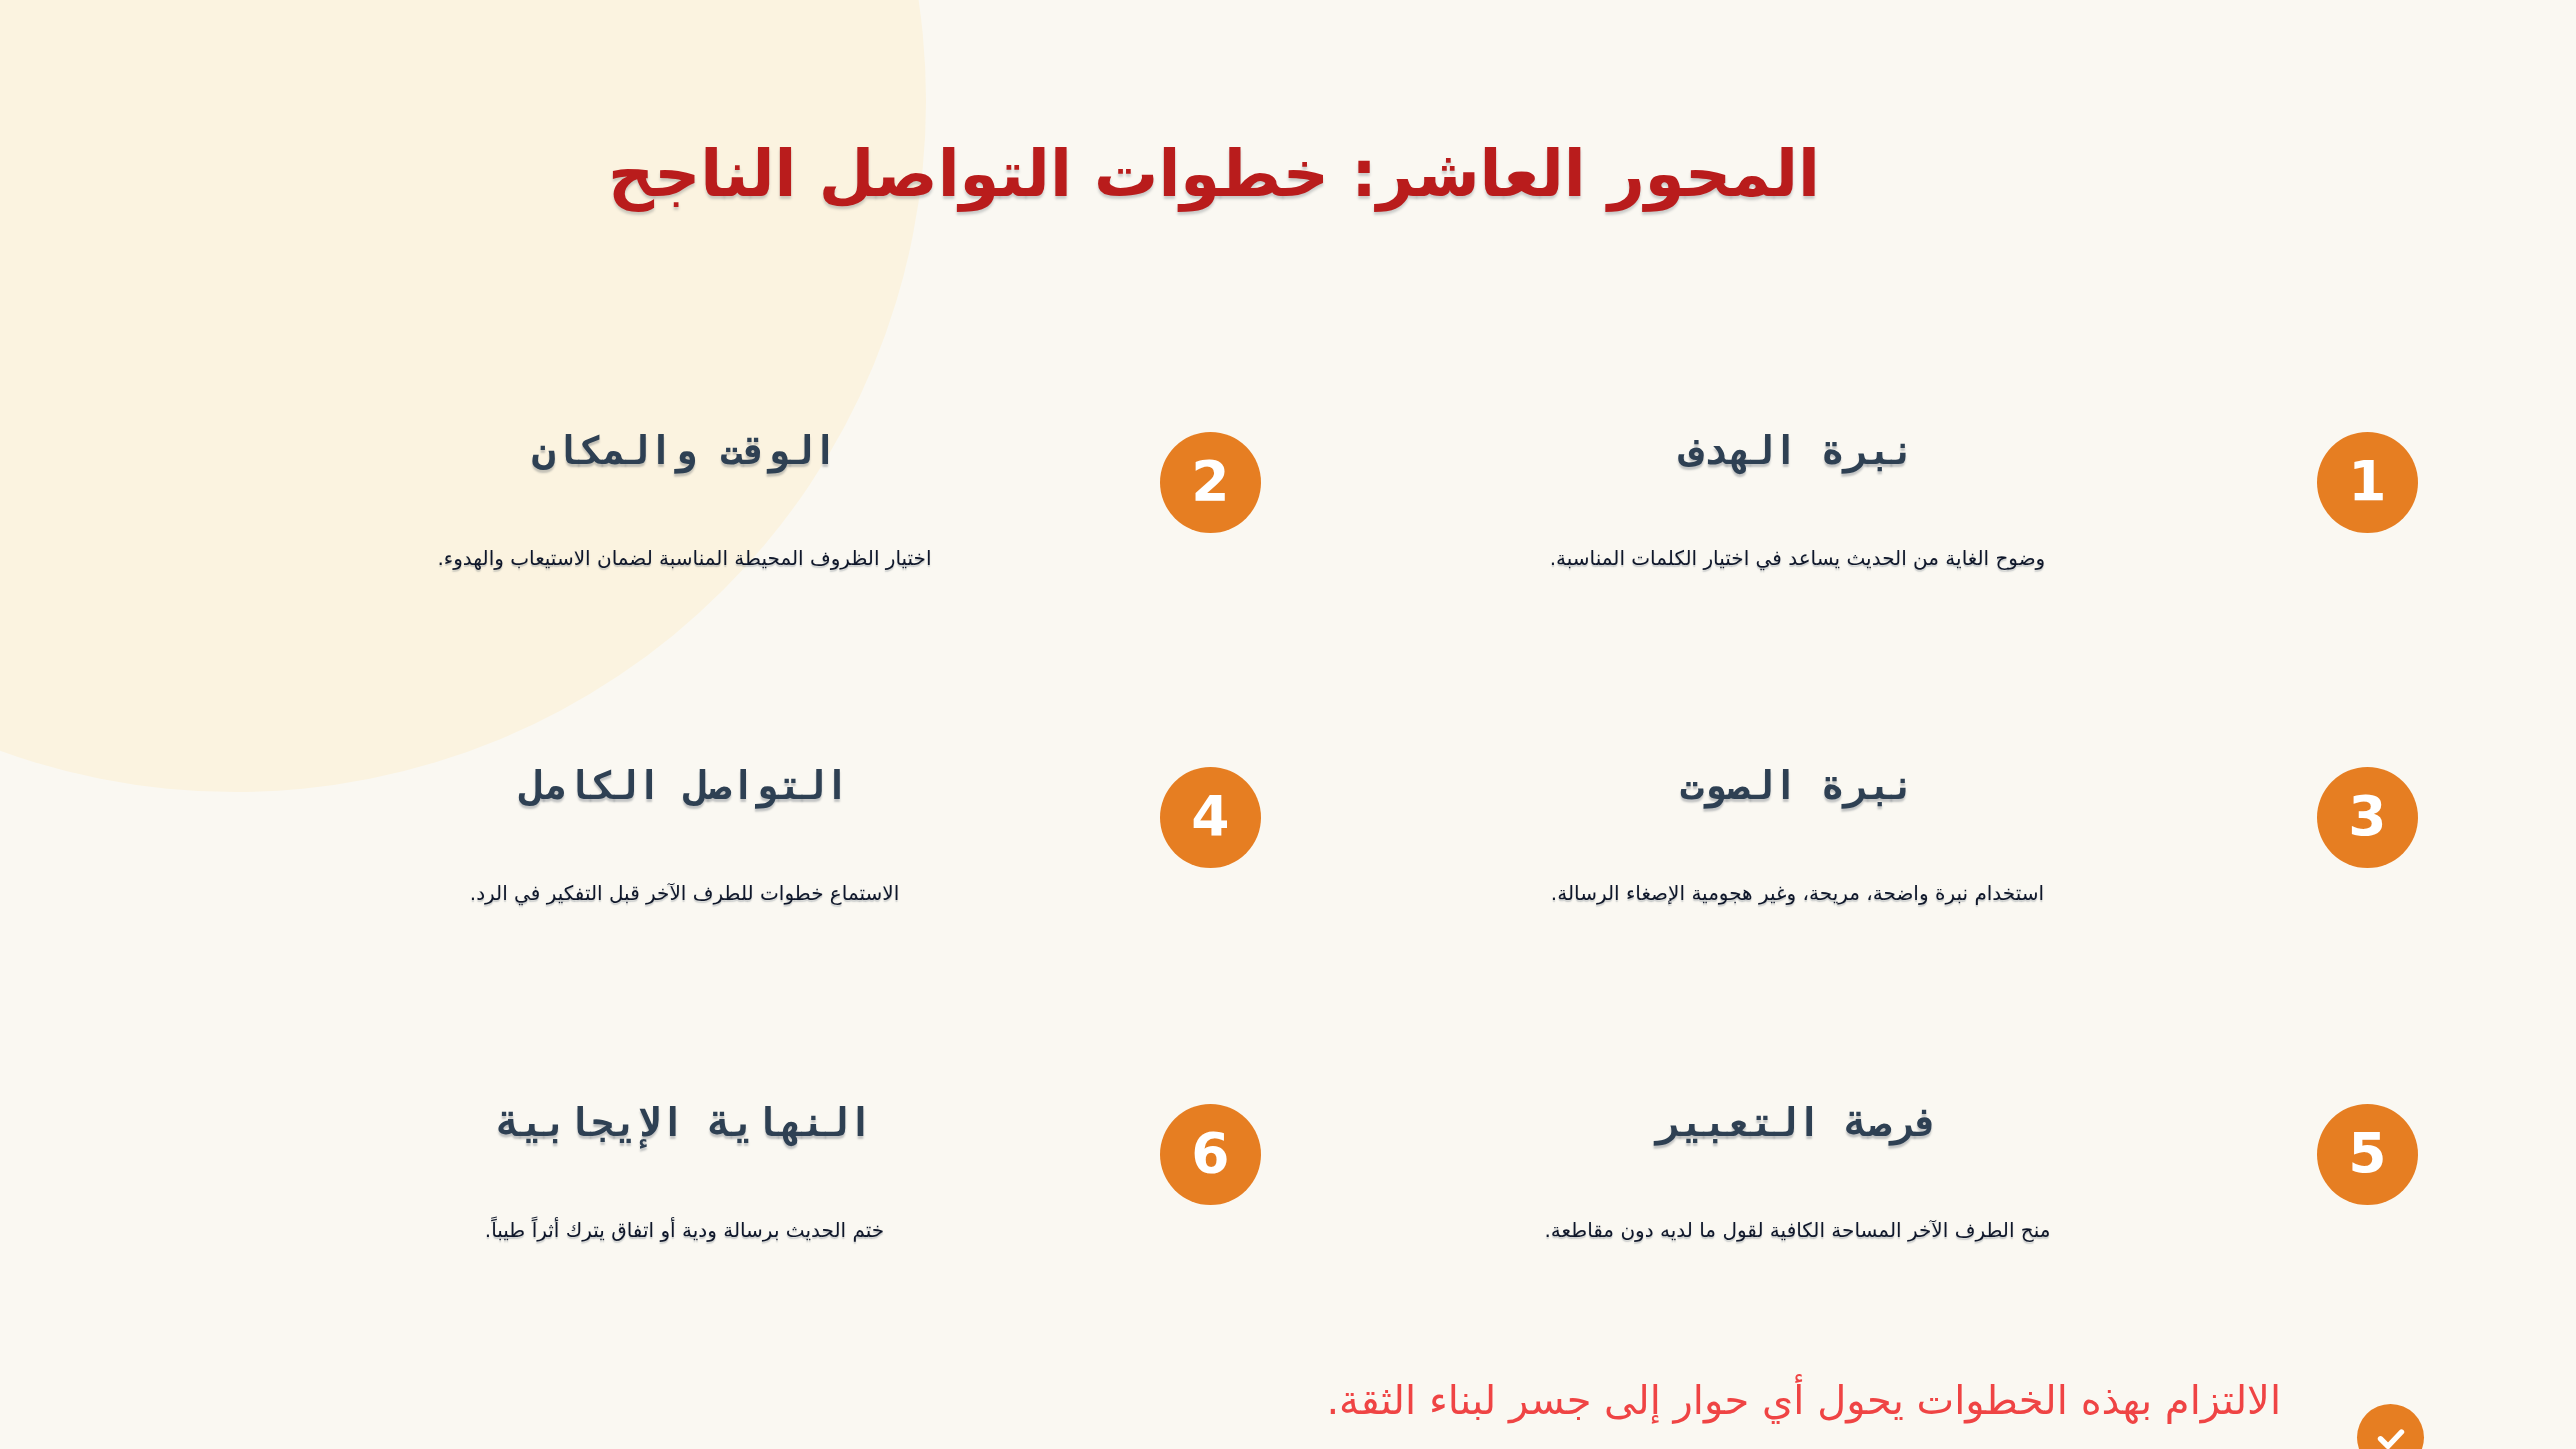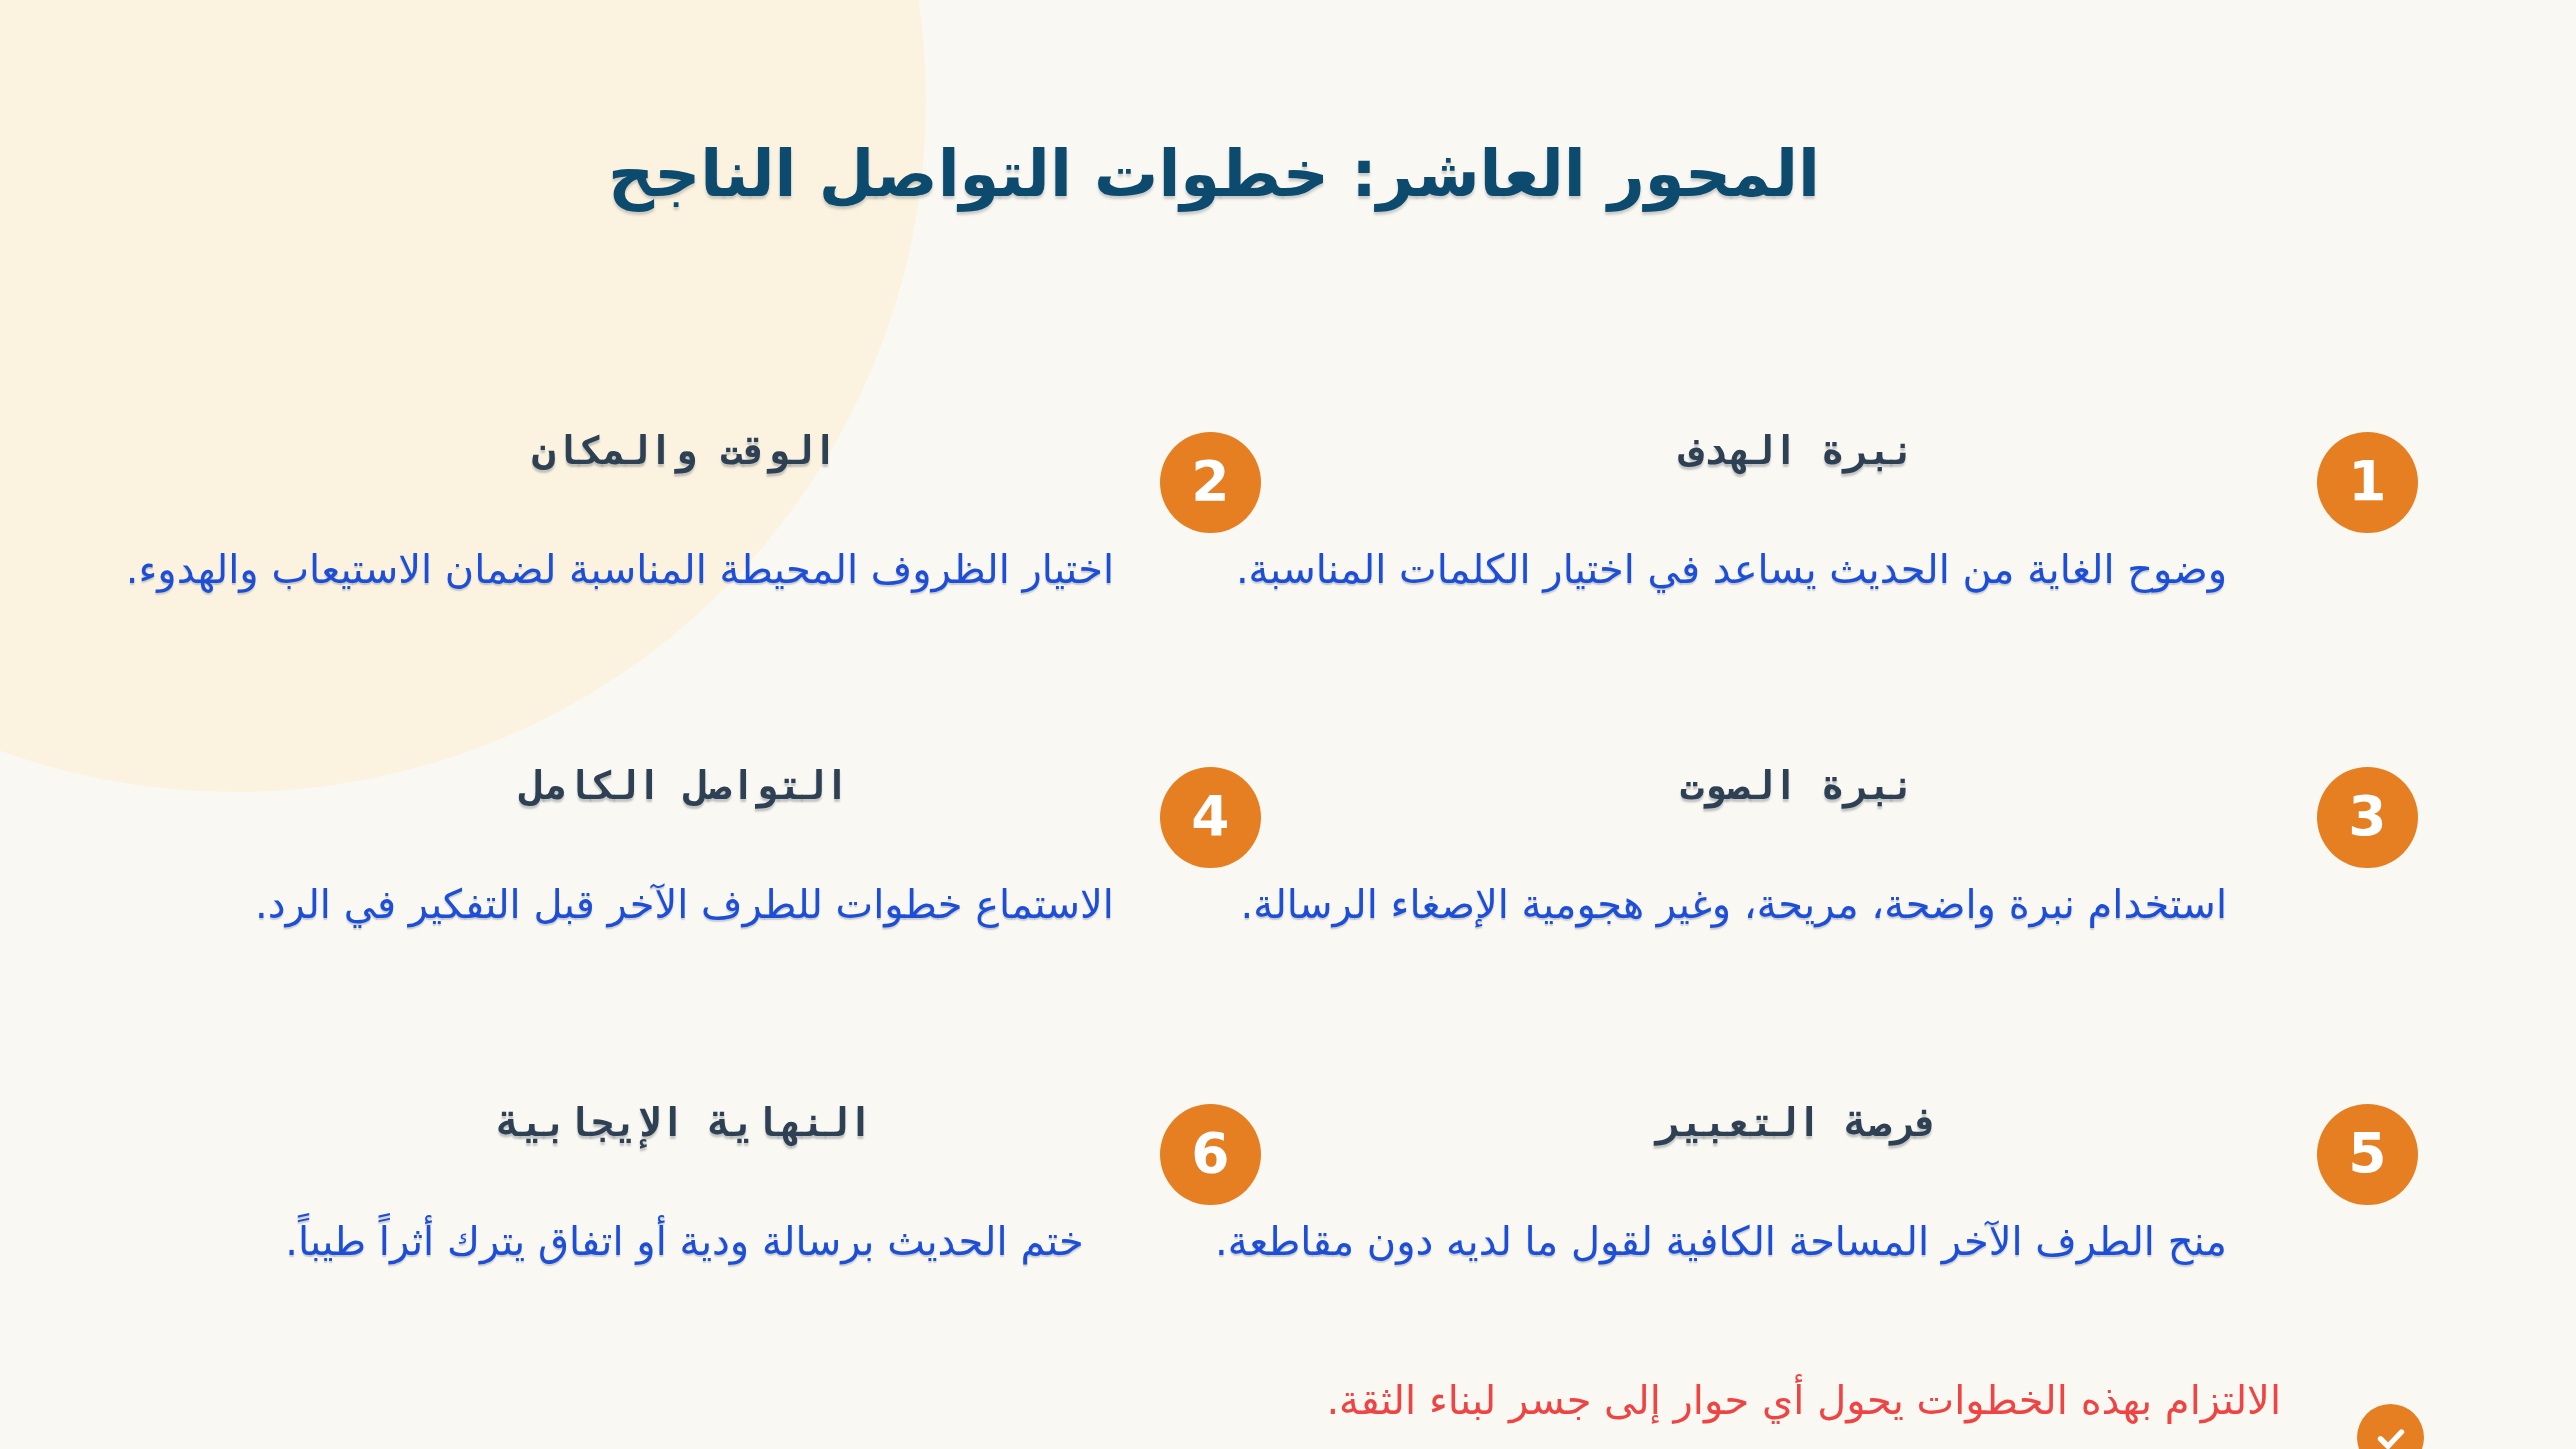--- a/index.html
+++ b/index.html
@@ -15,21 +15,21 @@
     left:-456px;top:-590px;
     width:1382px;height:1382px;
     border-radius:50%;
     background:#FBF3E0;
   }
   .slide-title{
     position:absolute;
     top:94px;left:0;width:2428px;
     text-align:center;
     font-size:64px;font-weight:bold;
-    color:#0c4a6e;
+    color:#b91c1c;
     text-shadow:0 3.4px 2.7px rgba(30,45,60,0.22);
   }
   .step{
     position:absolute;
     right:0;width:2576px;height:215px;
   }
   .badge{
     position:absolute;
     top:9.4px;width:101px;height:101px;
     border-radius:50%;
@@ -50,22 +50,22 @@
   .col-l .textblock{right:1462px;}
   .step-title{
     margin-top:5.4px;
     font-size:39px;font-weight:bold;
     color:#2E4053;
     text-shadow:0 2.7px 2px rgba(30,45,60,0.25);
     font-family:Liberation Mono, monospace;
   }
   .step-desc{
     margin-top:70px;
-    font-size:40px;
-    color:#1d4ed8;
+    font-size:20px;
+    color:#0f172a;
     white-space:nowrap;
     text-shadow:0 2px 1.3px rgba(60,75,90,0.25);
   }
   .footer-text{
     position:absolute;
     top:1377px;right:295px;
     font-size:40px;
     color:#ef4444;
     white-space:nowrap;
   }

